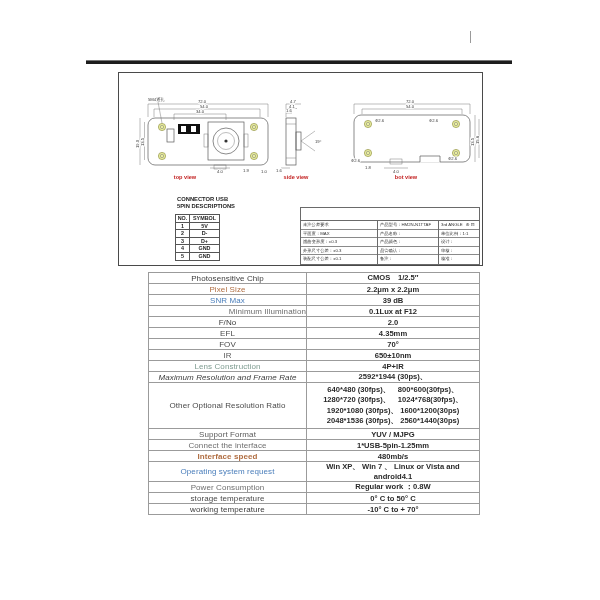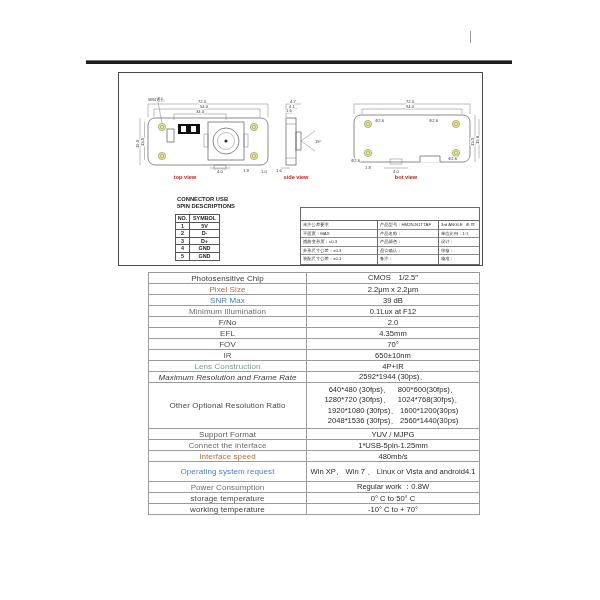--- a/index.html
+++ b/index.html
@@ -34,21 +34,21 @@
   #tb-col3{left:138px;width:40px;}
   .tb-cell{height:7.5px;line-height:7.5px;border-bottom:1px solid #8a8a8a;font-size:4.3px;
            color:#333;padding-left:2px;overflow:hidden;white-space:nowrap;}
   .tb-cell:last-child{border-bottom:none;}
   .proj-icons{font-size:4.6px;color:#444;margin-left:3px;}
 
   
   #spec-table{left:148px;top:272px;border-collapse:collapse;table-layout:fixed;background:#fff;}
   #spec-table td{border:1px solid #9b9b9b;padding:0;vertical-align:middle;}
   #spec-table td.lbl{width:157px;text-align:center;font-size:8px;letter-spacing:0.1px;}
-  #spec-table td.val{width:172px;text-align:center;font-size:7.6px;font-weight:normal;color:#2a2a2a;}
+  #spec-table td.val{width:172px;text-align:center;font-size:7.6px;font-weight:bold;color:#2a2a2a;}
   #spec-table td.val div{line-height:10.5px;}
   #spec-table td.val.big{font-size:11.5px;font-weight:normal;color:#222;}
   #spec-table tr{height:11px;}
 
   
   svg .ln{stroke:#5a5a5a;stroke-width:0.7;fill:none;}
   svg .thin{stroke:#6e6e6e;stroke-width:0.45;fill:none;}
   svg .dimtxt{font-size:4.2px;fill:#3d3d3d;paint-order:stroke;stroke:#ffffff;stroke-width:1.6px;}
   svg .hole{fill:#e9eda0;stroke:#84842f;stroke-width:0.6;}
   svg .blk{fill:#101010;}
@@ -245,21 +245,21 @@
       </tr>
       <tr>
         <td class="lbl" style="color: rgb(176, 110, 66);">Pixel Size</td>
         <td class="val">2.2μm x 2.2μm</td>
       </tr>
       <tr>
         <td class="lbl" style="color: rgb(74, 126, 187);">SNR Max</td>
         <td class="val">39 dB</td>
       </tr>
       <tr>
-        <td class="lbl" style="color: rgb(110, 110, 110);">Minimum Illumination</td>
+        <td class="lbl" style="color: rgb(110, 110, 110); text-align: right;">Minimum Illumination</td>
         <td class="val">0.1Lux at F12</td>
       </tr>
       <tr>
         <td class="lbl" style="color: rgb(60, 60, 60);">F/No</td>
         <td class="val">2.0</td>
       </tr>
       <tr>
         <td class="lbl" style="color: rgb(74, 74, 74);">EFL</td>
         <td class="val">4.35mm</td>
       </tr>
@@ -290,21 +290,21 @@
       </tr>
       <tr>
         <td class="lbl" style="color: rgb(90, 90, 90);">Support Format</td>
         <td class="val">YUV / MJPG</td>
       </tr>
       <tr>
         <td class="lbl" style="color: rgb(110, 110, 110); margin-left: 20px;">Connect the interface</td>
         <td class="val">1*USB-5pin-1.25mm</td>
       </tr>
       <tr>
-        <td class="lbl" style="color: rgb(176, 110, 66);">Interface speed</td>
+        <td class="lbl" style="color: rgb(176, 110, 66); font-weight: bold;">Interface speed</td>
         <td class="val">480mb/s</td>
       </tr>
       <tr style="height: 20px;">
         <td class="lbl" style="color: rgb(74, 126, 187);">Operating system request</td>
         <td class="val">Win XP、 Win 7 、 Linux or Vista and android4.1</td>
       </tr>
       <tr>
         <td class="lbl" style="color: rgb(110, 110, 110);">Power Consumption</td>
         <td class="val">Regular work ：0.8W</td>
       </tr>

